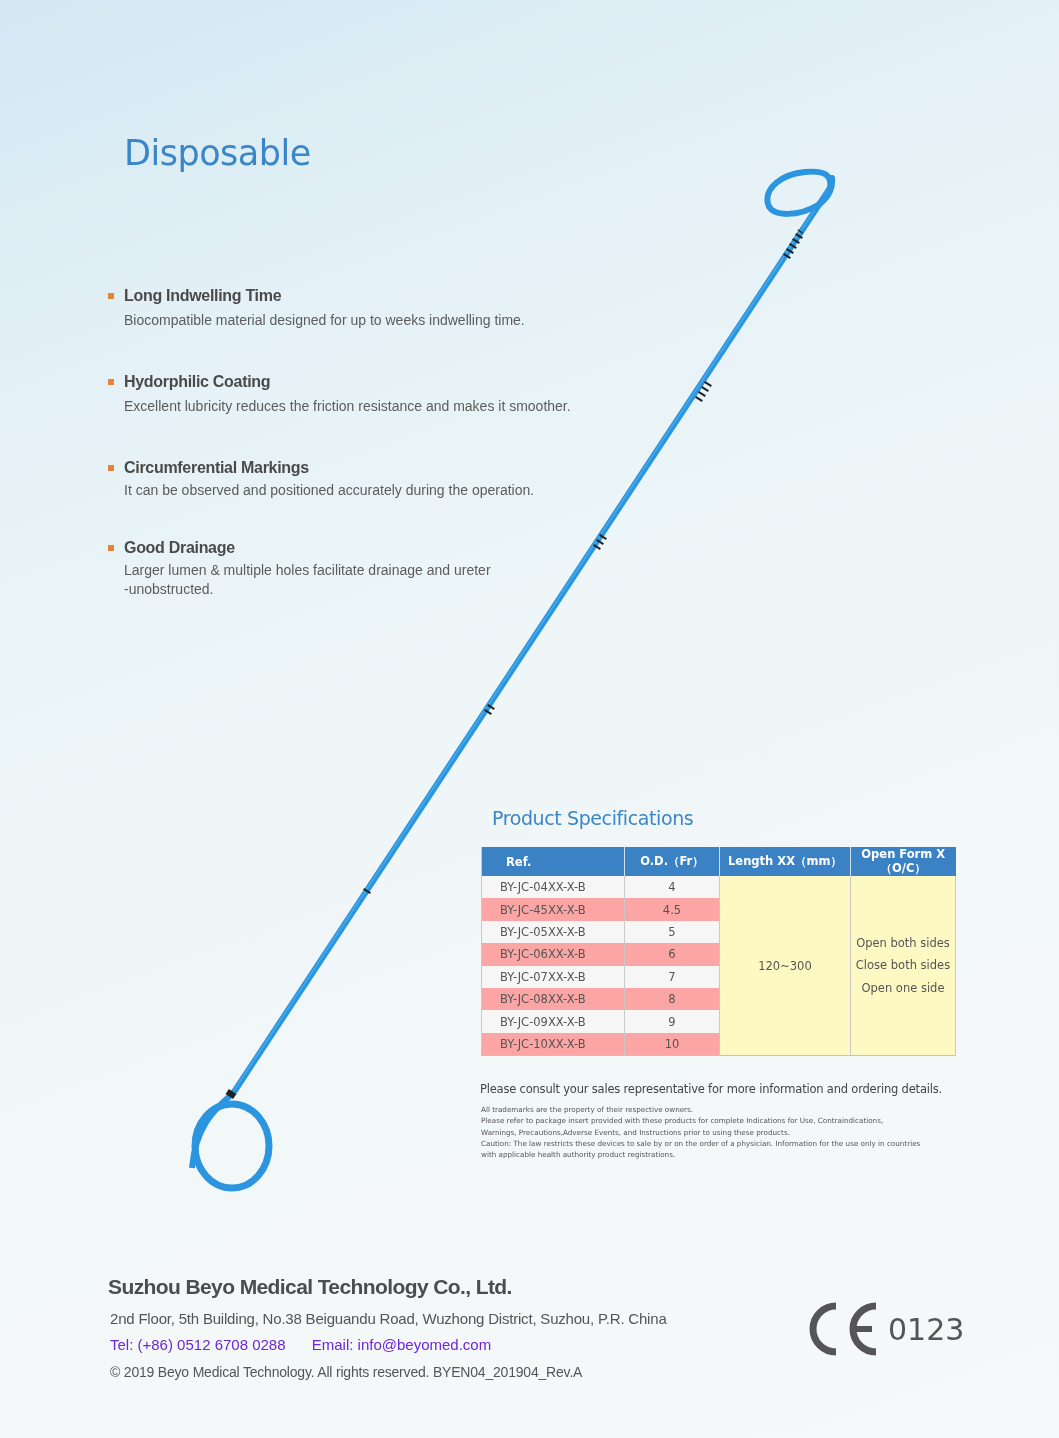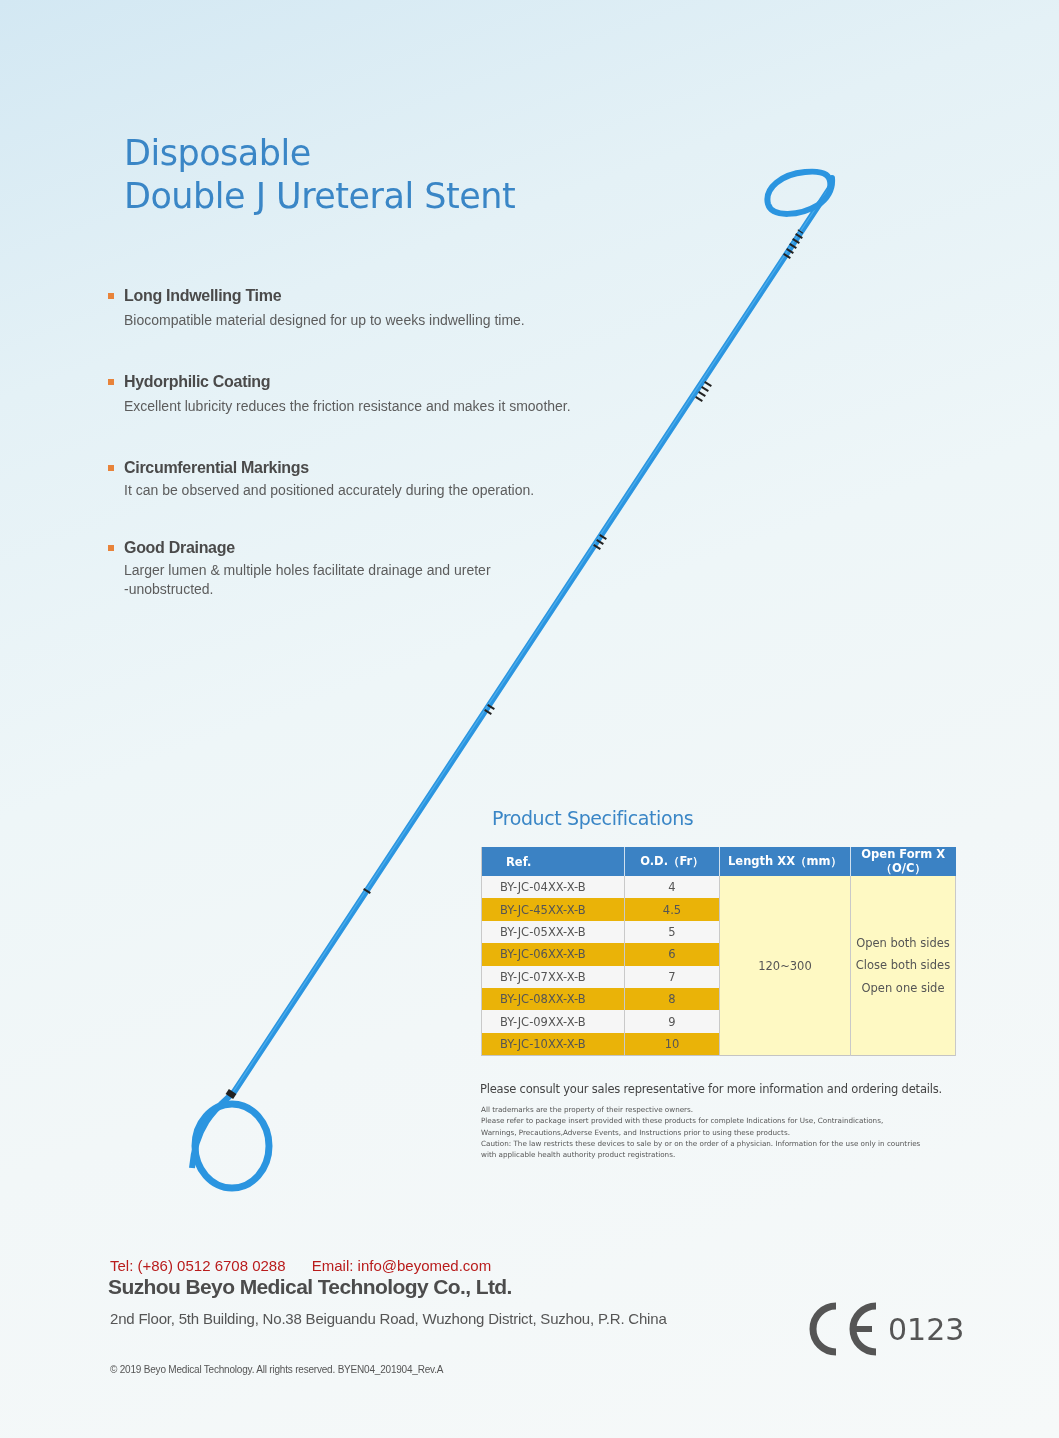--- a/index.html
+++ b/index.html
@@ -33,36 +33,36 @@
     position: absolute; left: 481px; top: 847px; width: 475px;
     border-collapse: collapse; font-size: 11.5px; color: #555;
     font-family: "DejaVu Sans", sans-serif;
   }
   table.spec th {
     background: #3b82c4; color: #fff; font-weight: bold; font-size: 11.5px;
     height: 24px; padding: 0; border-right: 1px solid #cfe0ef; text-align: center;
   }
   table.spec th.ref { text-align: left; padding-left: 24px; }
   table.spec td { height: 22.4px; padding: 0; text-align: center; border-right: 1px solid #c9c9c9; }
-  table.spec tr.alt td.z { background: #eab308; }
+  table.spec tr.alt td.z { background: #fca5a5; }
   table.spec tr td.z { background: #f6f6f6; }
   table.spec td.ref { text-align: left; padding-left: 18px; }
   table.spec td.merge { background: #fef9c3; vertical-align: middle; border-left: 1px solid #c9c9c9; }
   table.spec td.merge div { line-height: 22.5px; }
   table.spec { border-bottom: 1px solid #c4c4c4; border-left: 1px solid #c9c9c9; }
 
   .consult { position: absolute; left: 480px; top: 1082px; font-size: 11.5px; color: #444; font-family: "DejaVu Sans", sans-serif; letter-spacing: -0.2px; }
   .legal { position: absolute; left: 481px; top: 1104px; width: 485px; font-size: 7.2px; line-height: 11.3px; color: #555; font-family: "DejaVu Sans", sans-serif; }
   .legal div { white-space: nowrap; }
 
   .company { position: absolute; left: 108px; top: 1275px; font-size: 21px; font-weight: bold; color: #4c4c4c; letter-spacing: -0.6px; }
   .address { position: absolute; left: 110px; top: 1310px; font-size: 15px; color: #555; letter-spacing: -0.2px; }
-  .contact { position: absolute; left: 110px; top: 1257px; font-size: 15px; color: #b91c1c; }
+  .contact { position: absolute; left: 110px; top: 1336px; font-size: 15px; color: #6d28d9; }
   .contact span + span { margin-left: 22px; }
-  .copyright { position: absolute; left: 110px; top: 1364px; font-size: 10px; color: #555; letter-spacing: -0.2px; }
+  .copyright { position: absolute; left: 110px; top: 1364px; font-size: 14px; color: #555; letter-spacing: -0.2px; }
 
   .ce { position: absolute; left: 808px; top: 1302px; display: flex; align-items: center; }
   .ce svg { display: block; }
   .ce .num { font-size: 30px; color: #555; margin-left: 8px; font-family: "DejaVu Sans", sans-serif; letter-spacing: 0px; }
 </style>
 </head>
 <body>
 
 <svg class="stent" viewBox="0 0 1059 1438" xmlns="http://www.w3.org/2000/svg">
   <defs>
@@ -103,21 +103,20 @@
     <rect x="-4" y="-1" width="8" height="2" transform="translate(488 712) rotate(33)"></rect>
 
     <rect x="-4" y="-1" width="8" height="2" transform="translate(367 891) rotate(33)"></rect>
 
     <rect x="-4.5" y="-3" width="9" height="6" transform="translate(231 1094) rotate(33)"></rect>
   </g>
 </svg>
 
 <h1 class="title">
   <span>Disposable</span>
-  <span>Double J Ureteral Stent</span>
 </h1>
 
 <div class="features">
   <div class="feature" style="top:0px">
     <div class="head">
       <span class="bullet"></span>
       <span class="ftitle">Long Indwelling Time</span>
     </div>
     <div class="fdesc">Biocompatible material designed for up to weeks indwelling time.</div>
   </div>

